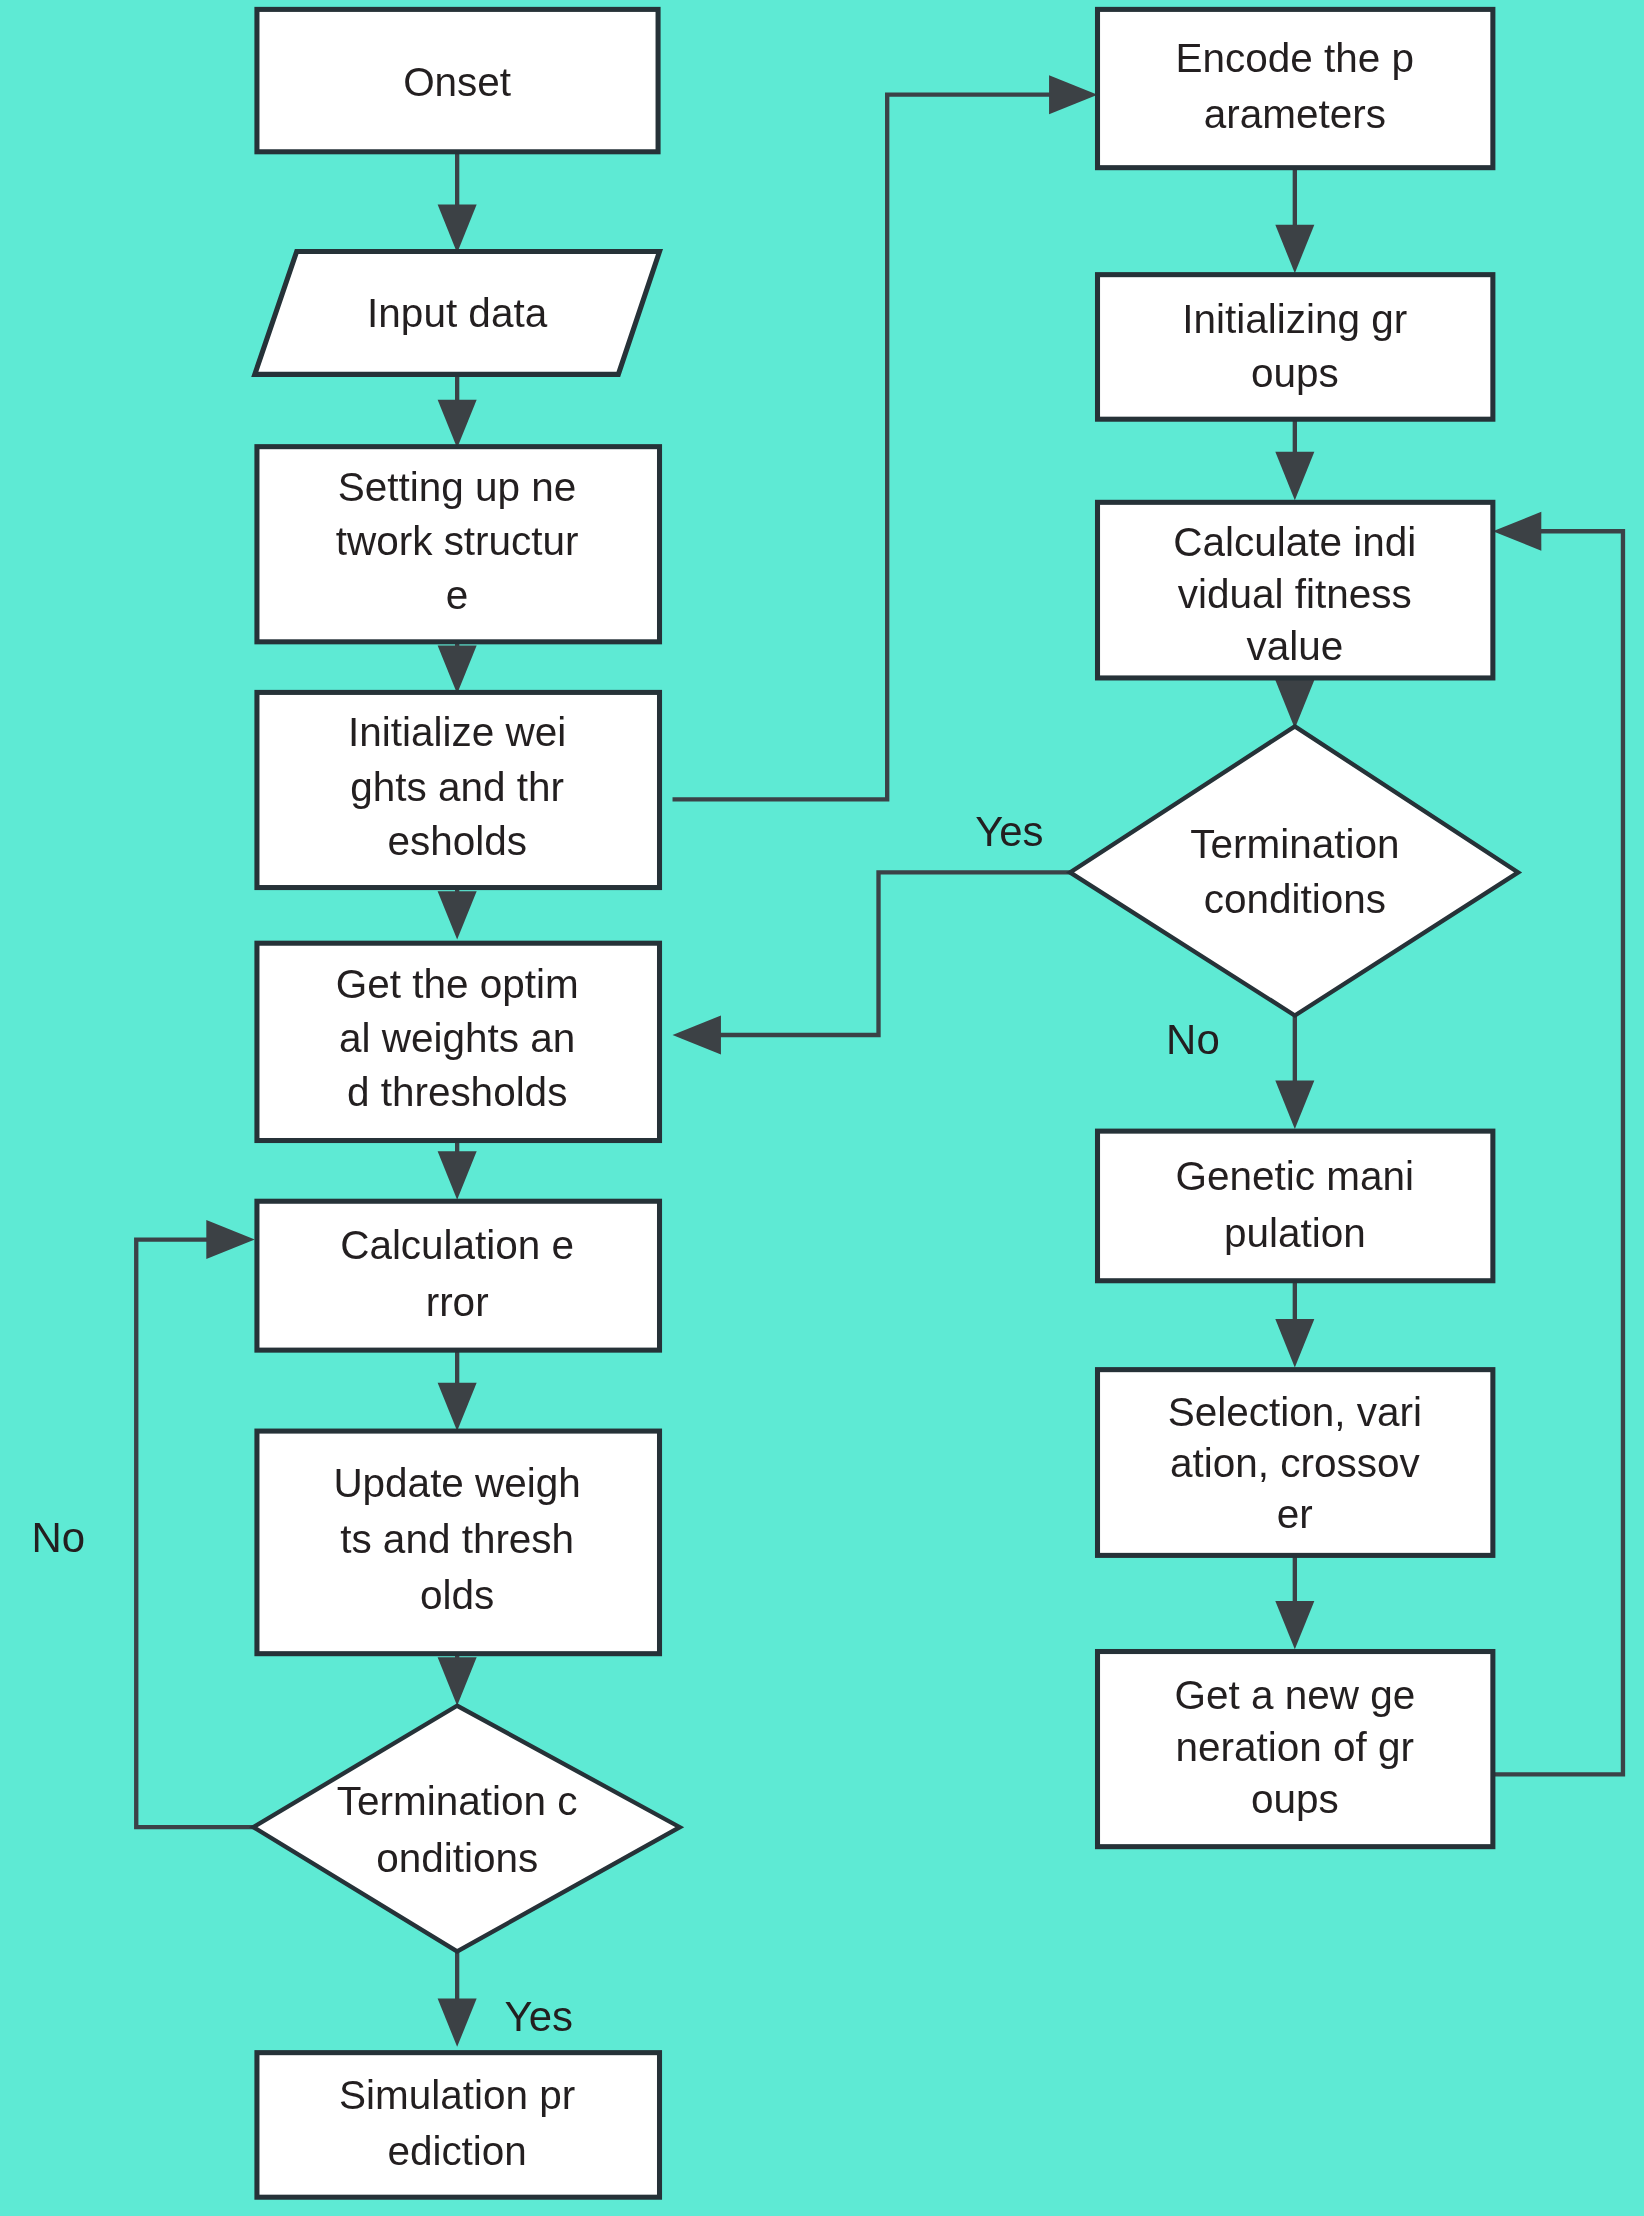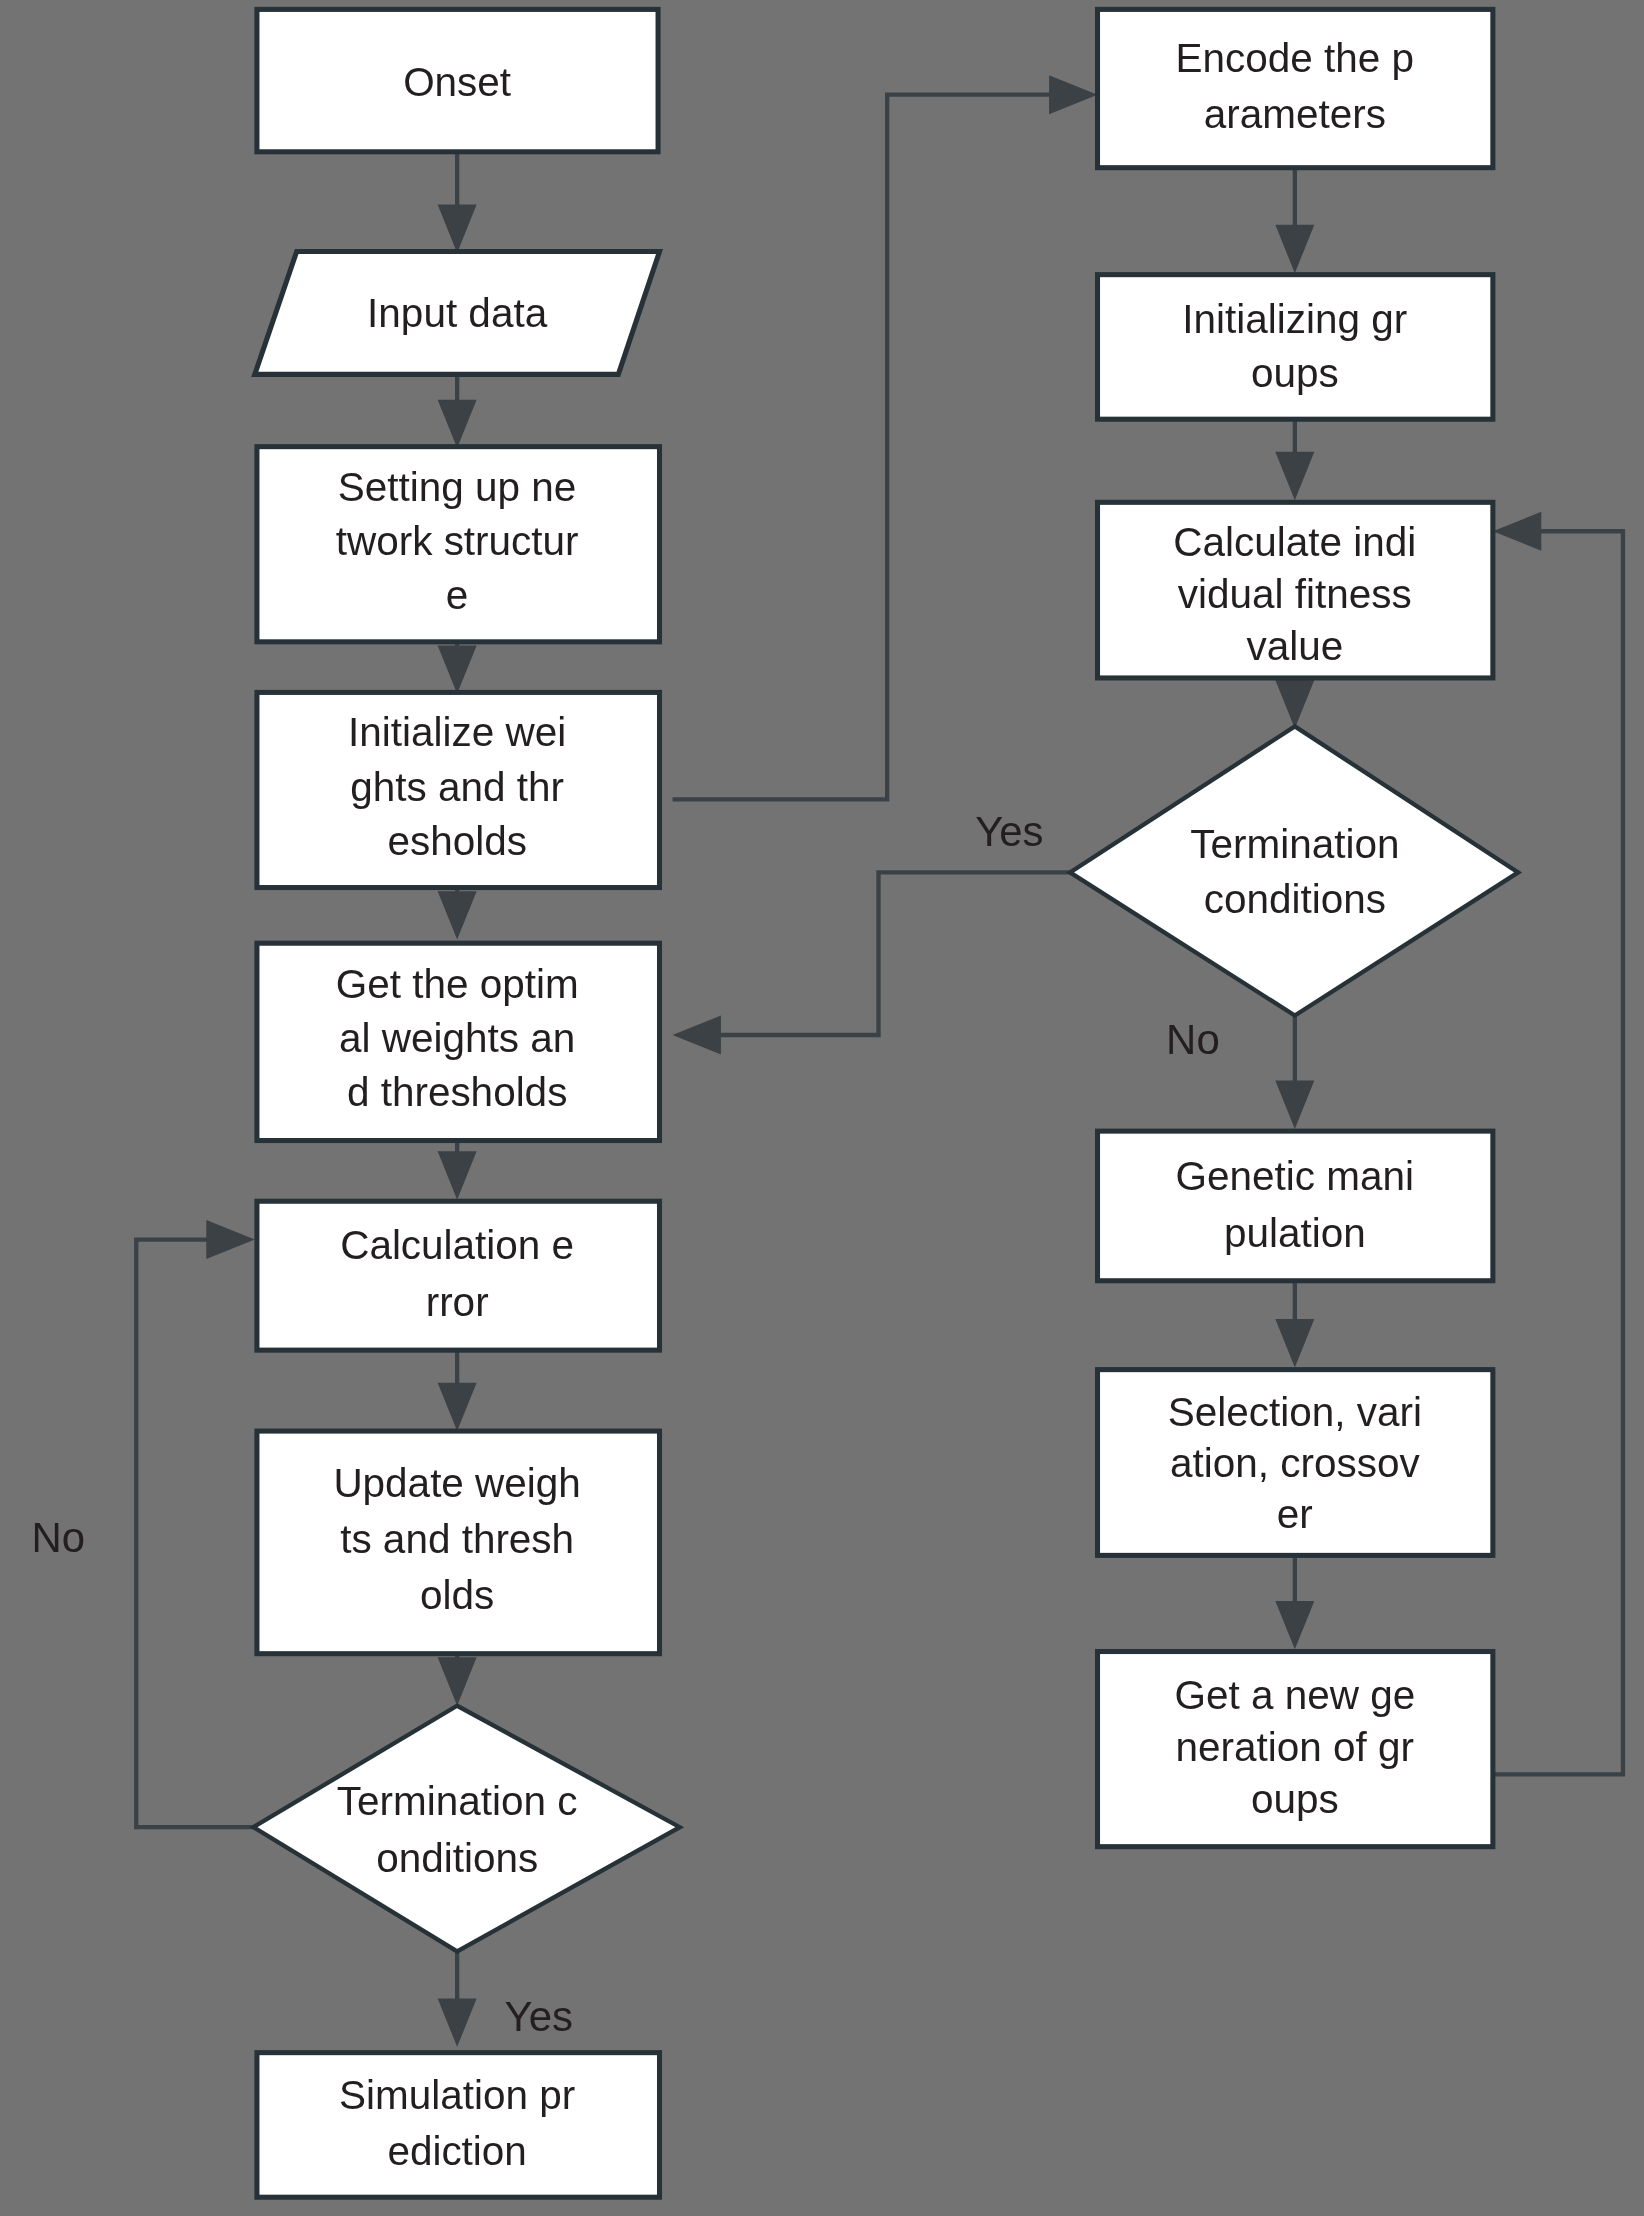--- a/index.html
+++ b/index.html
@@ -4,21 +4,21 @@
 <style>
   html, body {
     margin: 0;
     padding: 0;
     background: #ffffff;
   }
   #flow-root {
     position: relative;
     width: 1645px;
     height: 2216px;
-    background: #737373;
+    background: #5eead4;
     font-family: "Liberation Sans", sans-serif;
   }
   svg#flow-svg {
     position: absolute;
     top: 0;
     left: 0;
     width: 1645px;
     height: 2216px;
     display: block;
   }

